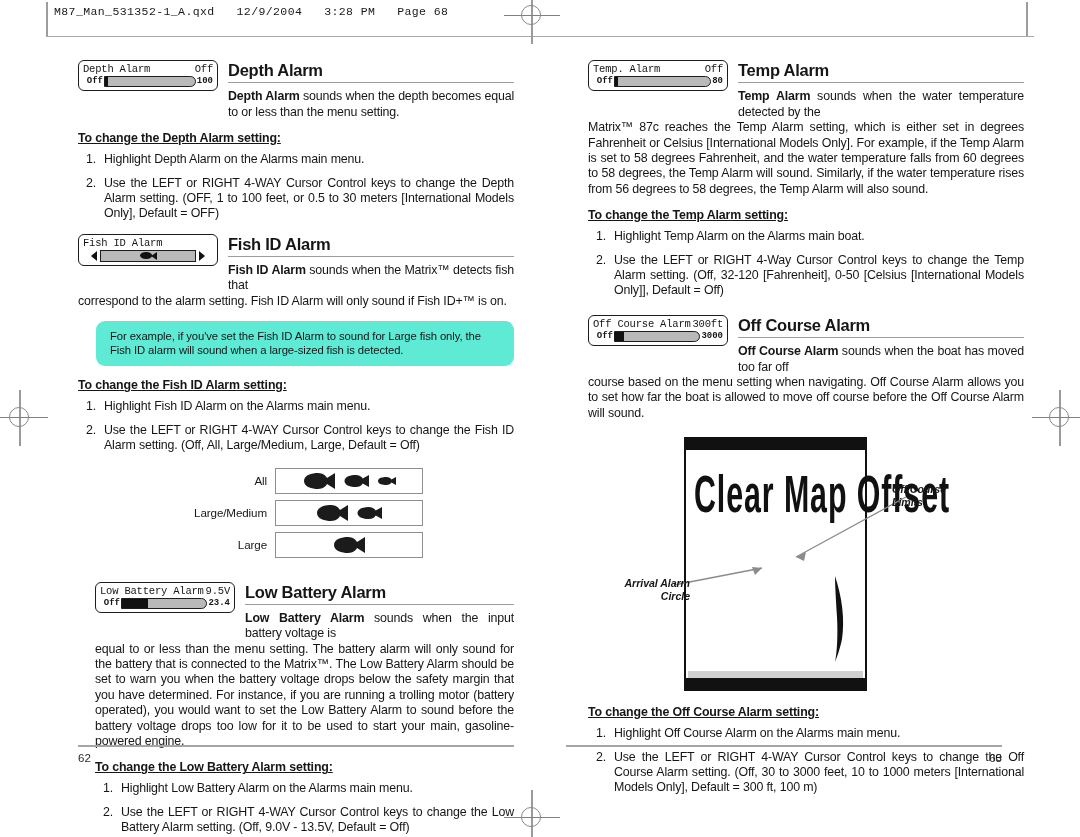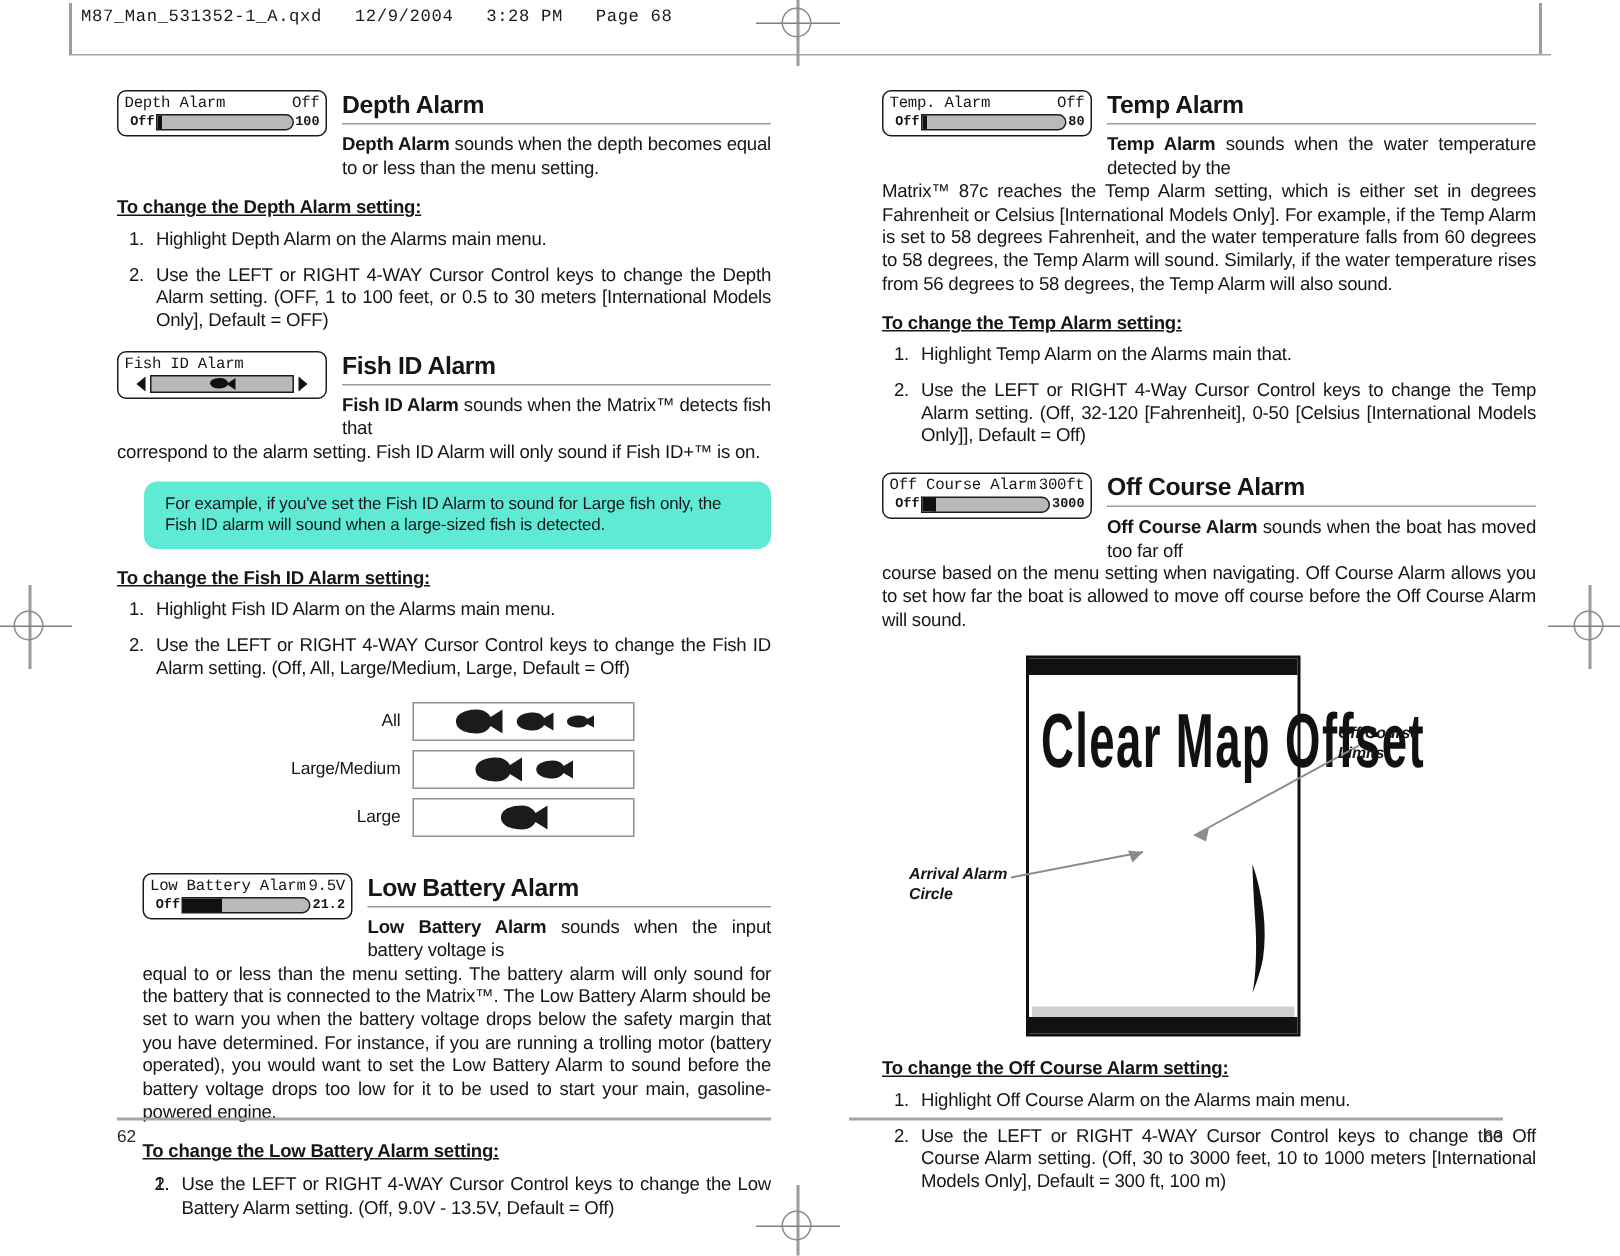--- a/index.html
+++ b/index.html
@@ -370,21 +370,21 @@
   .callout {
     position: absolute;
     font-size: 10.6px;
     font-style: italic;
     line-height: 12.4px;
     color: #161616;
     letter-spacing: -0.05px;
     font-weight: bold;
   }
   .callout.right { left: 286px; top: 48px; }
-  .callout.left  { left: 0px;  top: 142px; width: 84px; }
+  .callout.left  { left: 0px;  top: 142px; text-align: right; width: 84px; }
   .lead-svg {
     position: absolute;
     left: 0; top: 0;
     width: 400px; height: 258px;
     pointer-events: none;
   }
 
   
   .foot {
     position: absolute;
@@ -543,35 +543,35 @@
         <div class="lcd-top">
           <span class="lcd-label">Low Battery Alarm</span>
           <span class="lcd-value">9.5V</span>
         </div>
         <div class="lcd-bot">
           <span class="lcd-min">Off</span>
           <span class="lcd-track">
             <span class="lcd-fill" style="width:28%;"></span>
             <span class="lcd-knob" style="left:27%;"></span>
           </span>
-          <span class="lcd-max">21.2</span>
+          <span class="lcd-max">23.4</span>
         </div>
       </div>
       <div class="sec-title-wrap">
         <div class="sec-title">Low Battery Alarm</div>
         <div class="sec-rule"></div>
         <p class="lead-para" style="margin-top:6px;">
           <b>Low Battery Alarm</b><span> sounds when the input battery voltage is</span>
         </p>
       </div>
     </div>
     <p class="body-text">equal to or less than the menu setting. The battery alarm will only sound for the battery that is connected to the Matrix™. The Low Battery Alarm should be set to warn you when the battery voltage drops below the safety margin that you have determined. For instance, if you are running a trolling motor (battery operated), you would want to set the Low Battery Alarm to sound before the battery voltage drops too low for it to be used to start your main, gasoline-powered engine.</p>
     <div class="howto">To change the Low Battery Alarm setting:</div>
     <ol class="steps">
-      <li><span class="num">1.</span></li>
+      <li><span class="num">1.</span><span>Highlight Low Battery Alarm on the Alarms main menu.</span></li>
       <li><span class="num">2.</span><span>Use the LEFT or RIGHT 4-WAY Cursor Control keys to change the Low Battery Alarm setting. (Off, 9.0V - 13.5V,  Default = Off)</span></li>
     </ol>
   </div>
 </div>
 
 <div class="page page-right">
 
   <div class="sec">
     <div class="flow-head">
       <div class="lcd">
@@ -591,21 +591,21 @@
         <div class="sec-title">Temp Alarm</div>
         <div class="sec-rule"></div>
         <p class="lead-para" style="margin-top:6px;">
           <b>Temp Alarm</b><span> sounds when the water temperature detected by the</span>
         </p>
       </div>
     </div>
     <p class="body-text">Matrix™ 87c reaches the Temp Alarm setting, which is either set in degrees Fahrenheit or Celsius [International Models Only]. For example, if the Temp Alarm is set to 58 degrees Fahrenheit, and the water temperature falls from 60 degrees to 58 degrees, the Temp Alarm will sound. Similarly, if the water temperature rises from 56 degrees to 58 degrees, the Temp Alarm will also sound.</p>
     <div class="howto">To change the Temp Alarm setting:</div>
     <ol class="steps">
-      <li><span class="num">1.</span><span>Highlight Temp Alarm on the Alarms main that.</span></li>
+      <li><span class="num">1.</span><span>Highlight Temp Alarm on the Alarms main boat.</span></li>
       <li><span class="num">2.</span><span>Use the LEFT or RIGHT 4-Way Cursor Control keys to change the Temp Alarm setting. (Off, 32-120 [Fahrenheit], 0-50 [Celsius [International Models Only]], Default = Off)</span></li>
     </ol>
   </div>
 
   <div class="sec" style="margin-top:16px;">
     <div class="flow-head">
       <div class="lcd">
         <div class="lcd-top">
           <span class="lcd-label">Off Course Alarm</span>
           <span class="lcd-value">300ft</span>

